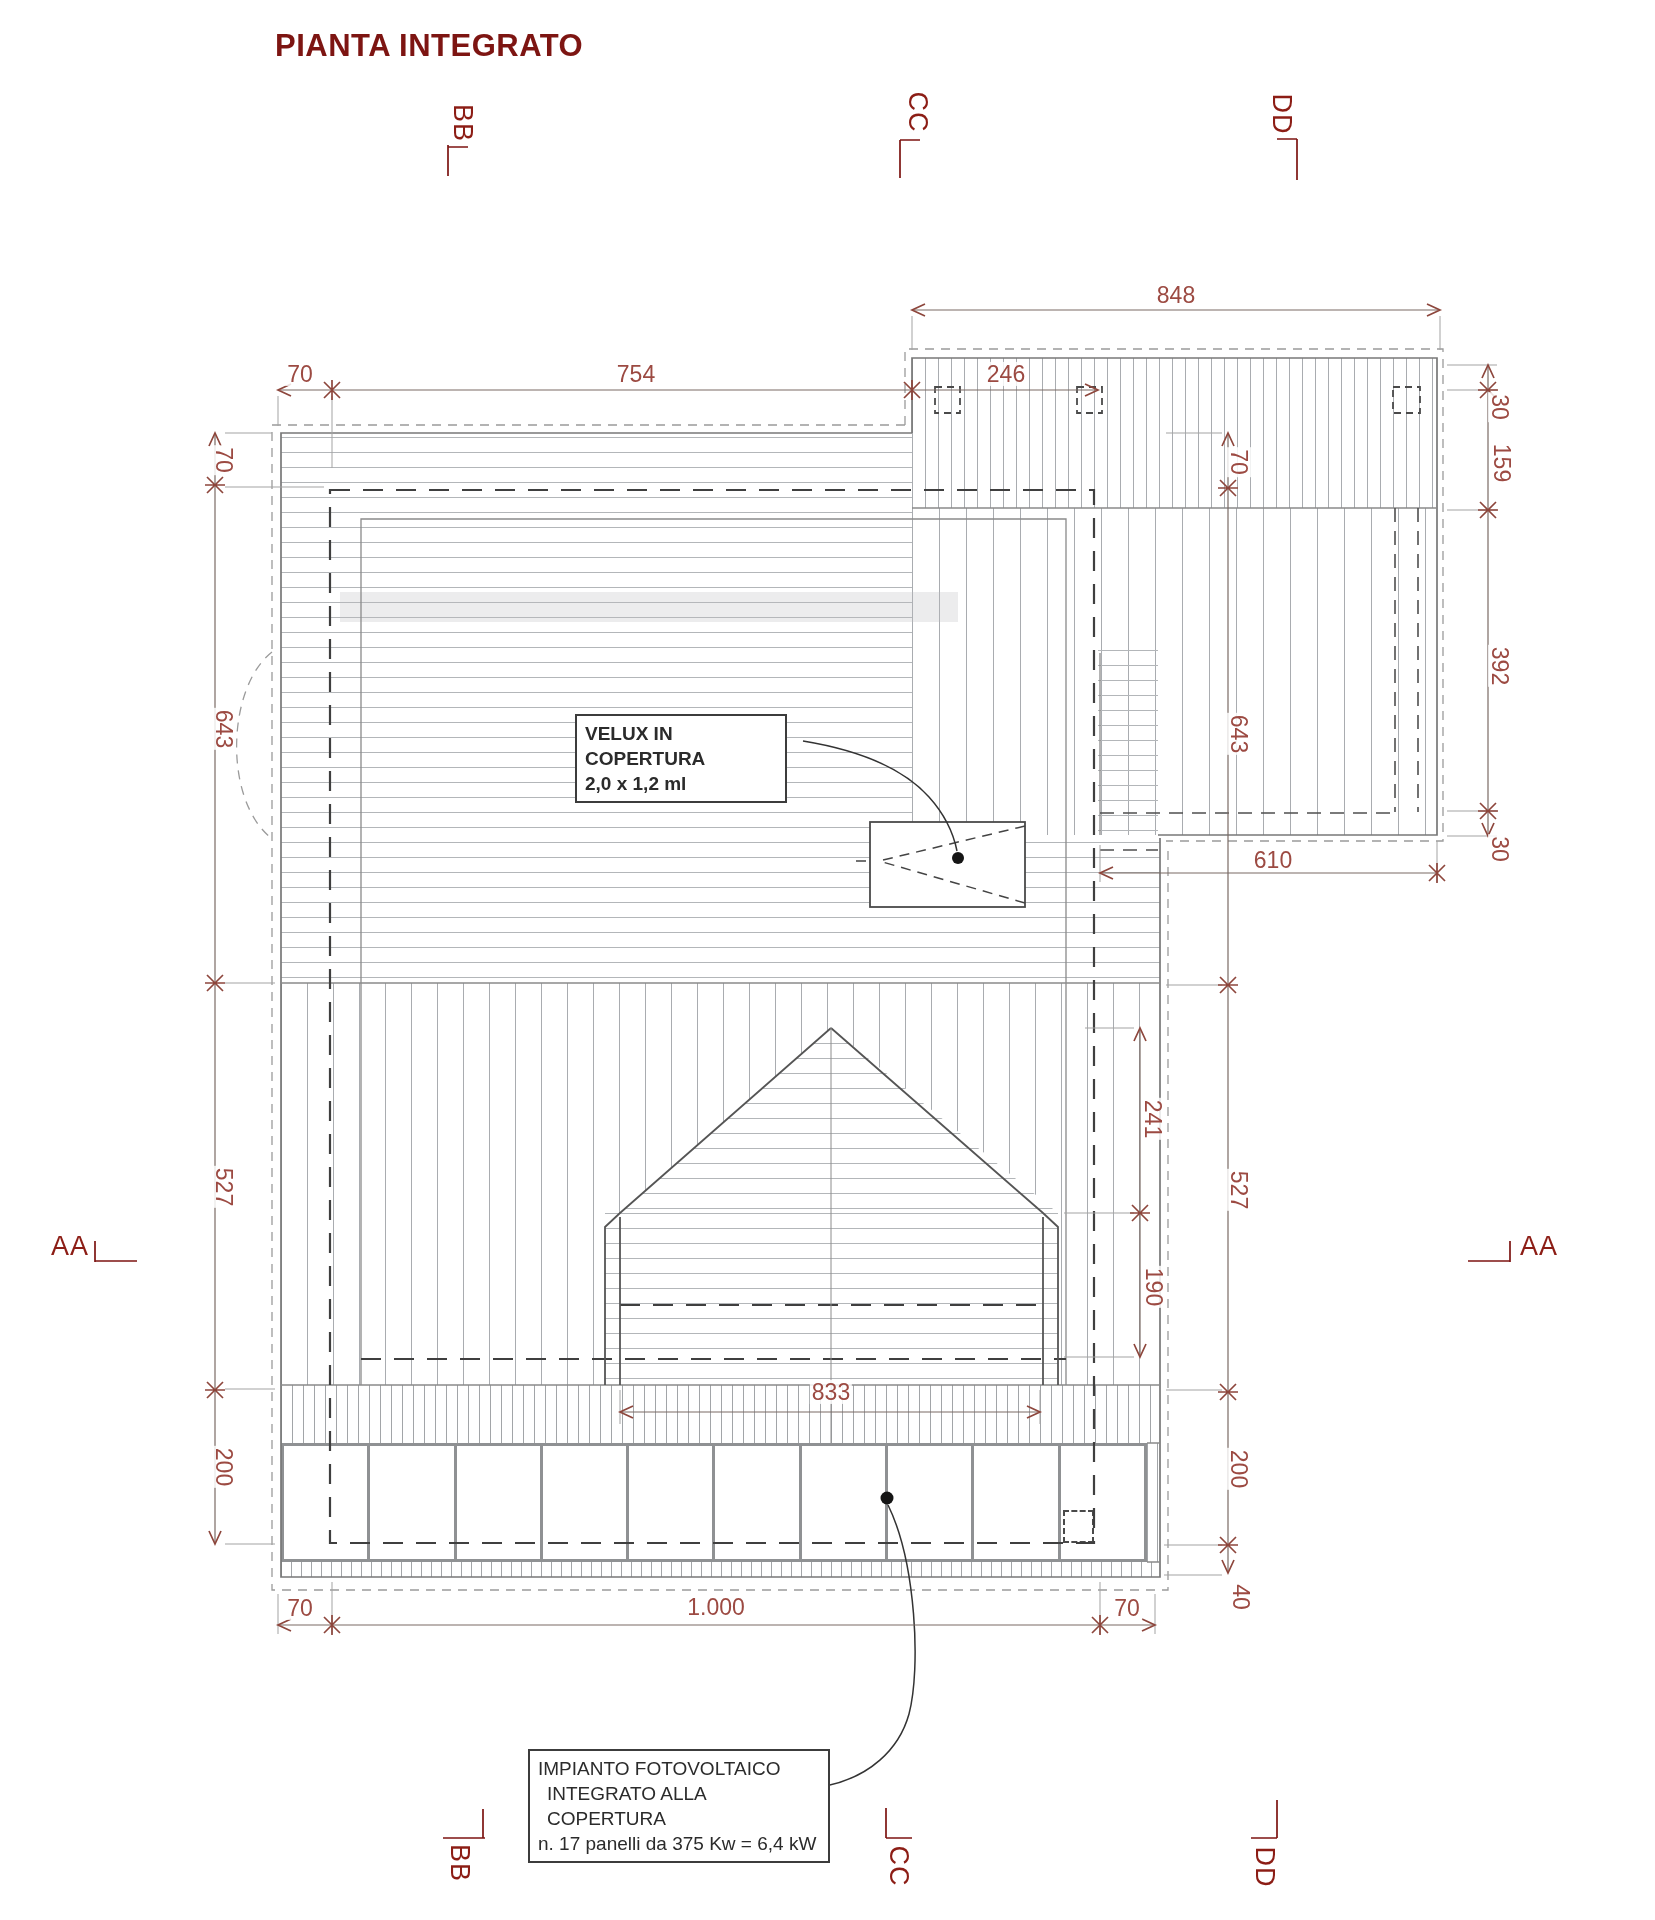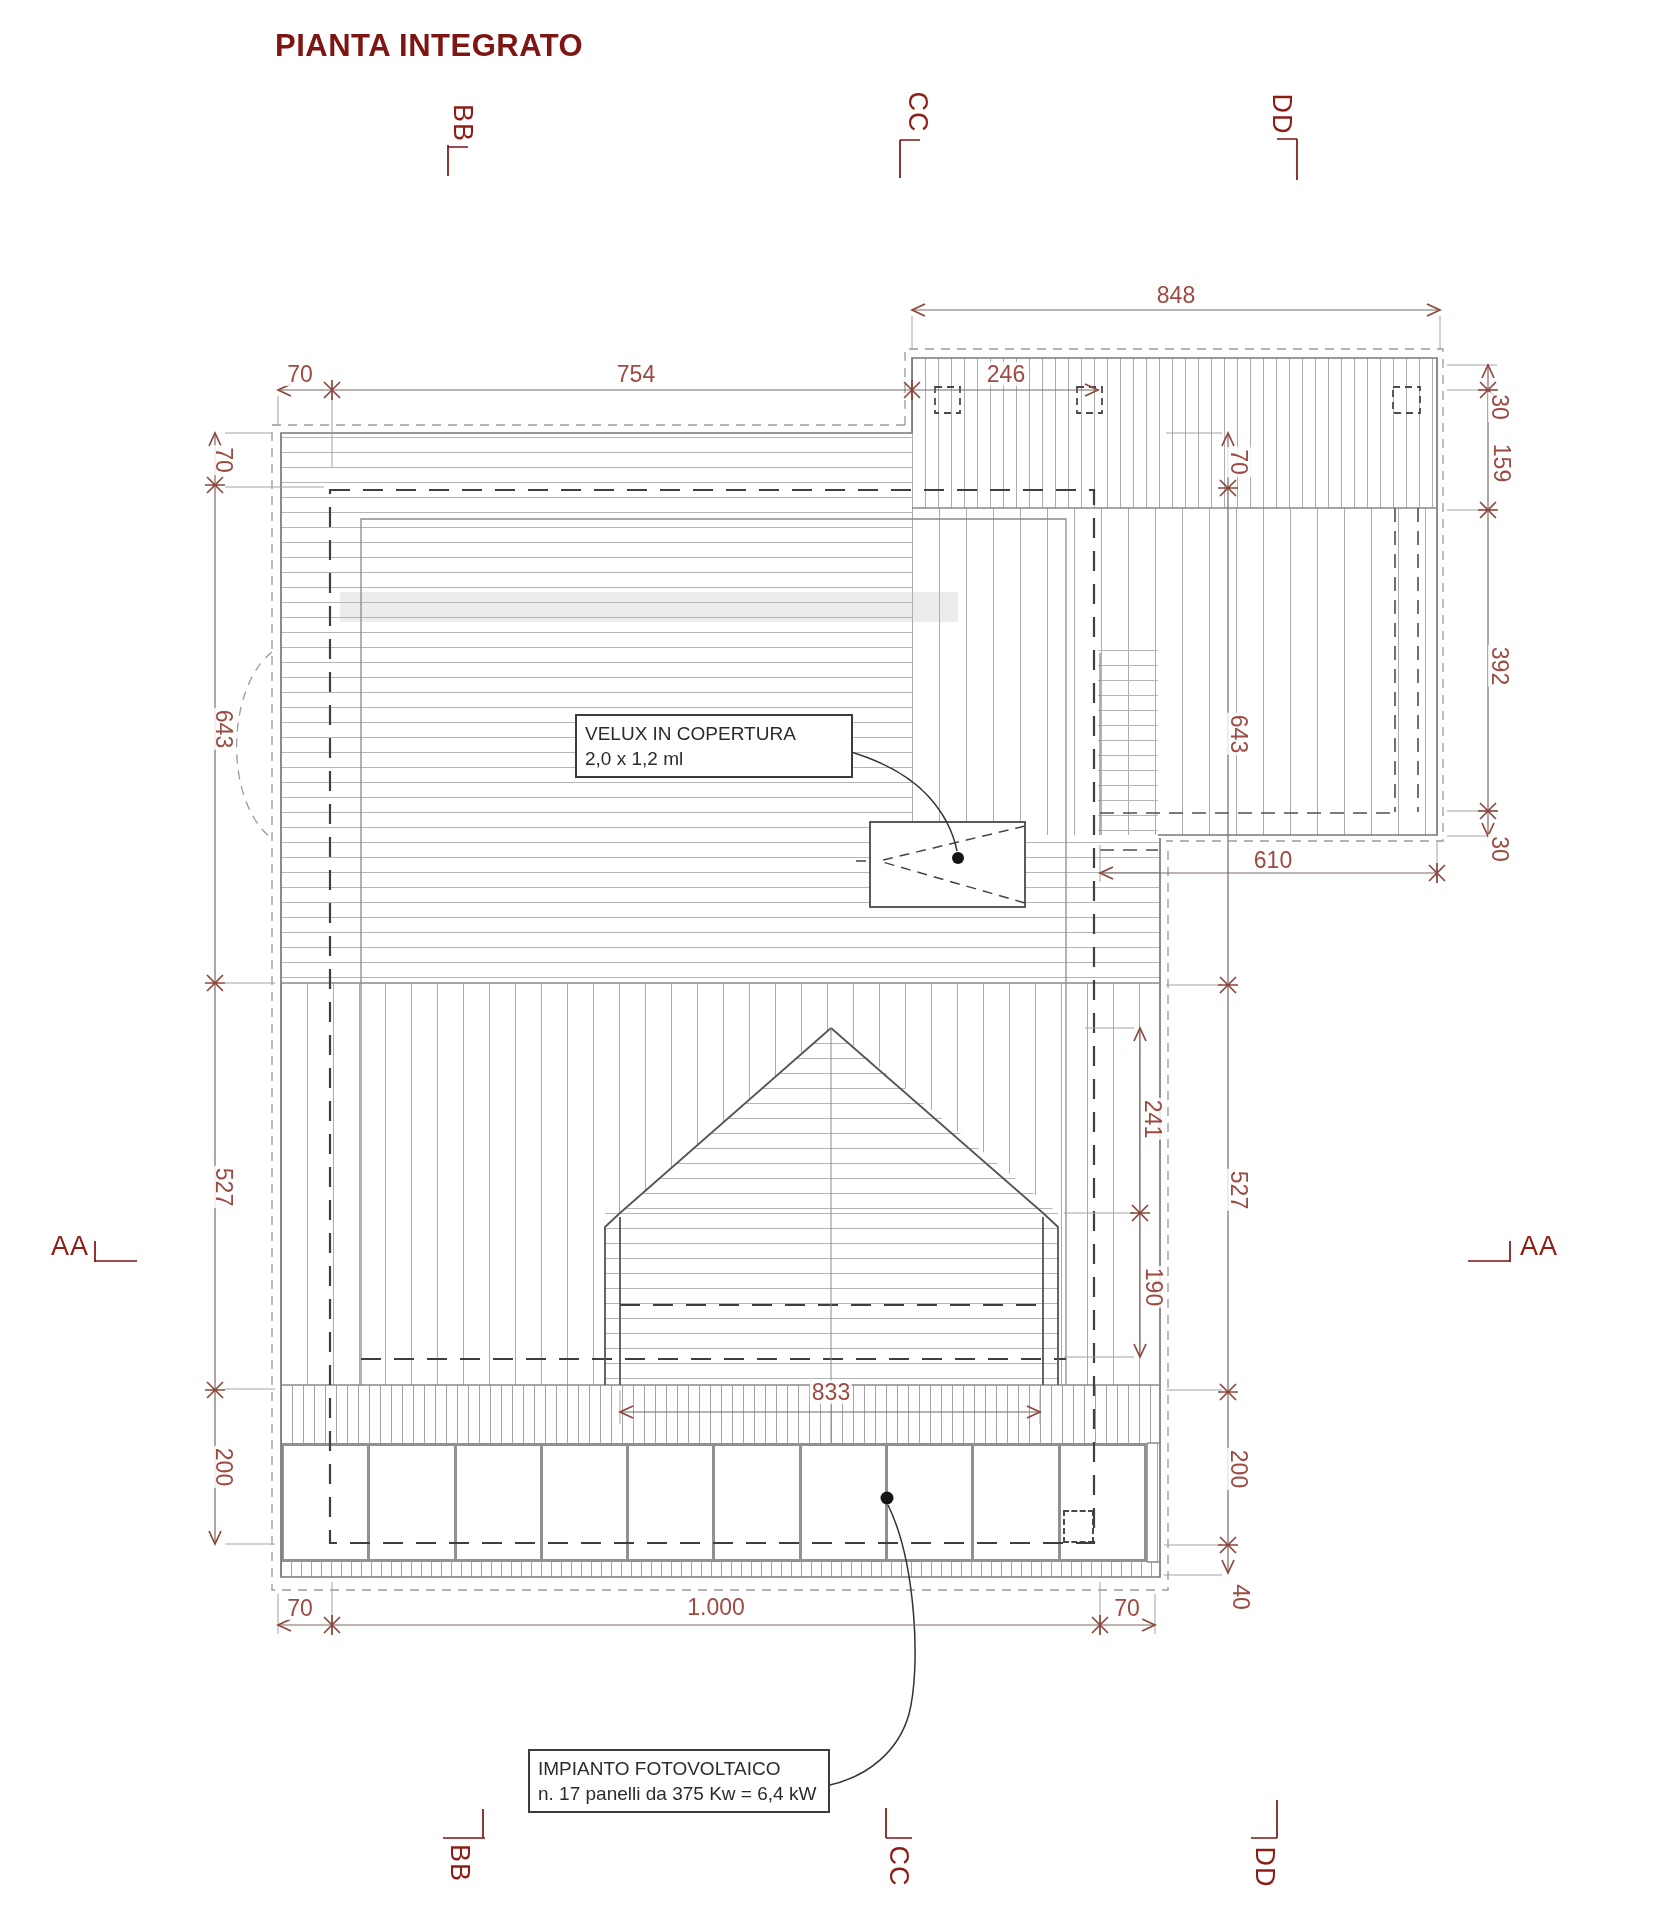--- a/index.html
+++ b/index.html
@@ -308,22 +308,23 @@
       <span class="lbl v">30</span>
     </div>
 
   <div class="anchor" style="left:1153px;top:1119px;">
       <span class="lbl v">241</span>
     </div>
   <div class="anchor" style="left:1154px;top:1287px;">
       <span class="lbl v">190</span>
     </div>
 
-  <div class="callout" style="left:575px;top:714px;width:278px;">
+  <div class="callout" style="left:575px;top:714px;width:212px;font-weight:bold;">
     <div>VELUX IN COPERTURA</div>
     <div>2,0 x 1,2 ml</div>
   </div>
   <div class="callout" style="left:528px;top:1749px;width:302px;">
     <div>IMPIANTO FOTOVOLTAICO</div>
+    <div class="indent">INTEGRATO ALLA COPERTURA</div>
     <div>n. 17 panelli da 375 Kw = 6,4 kW</div>
   </div>
 
 </div>
 
 </body></html>

